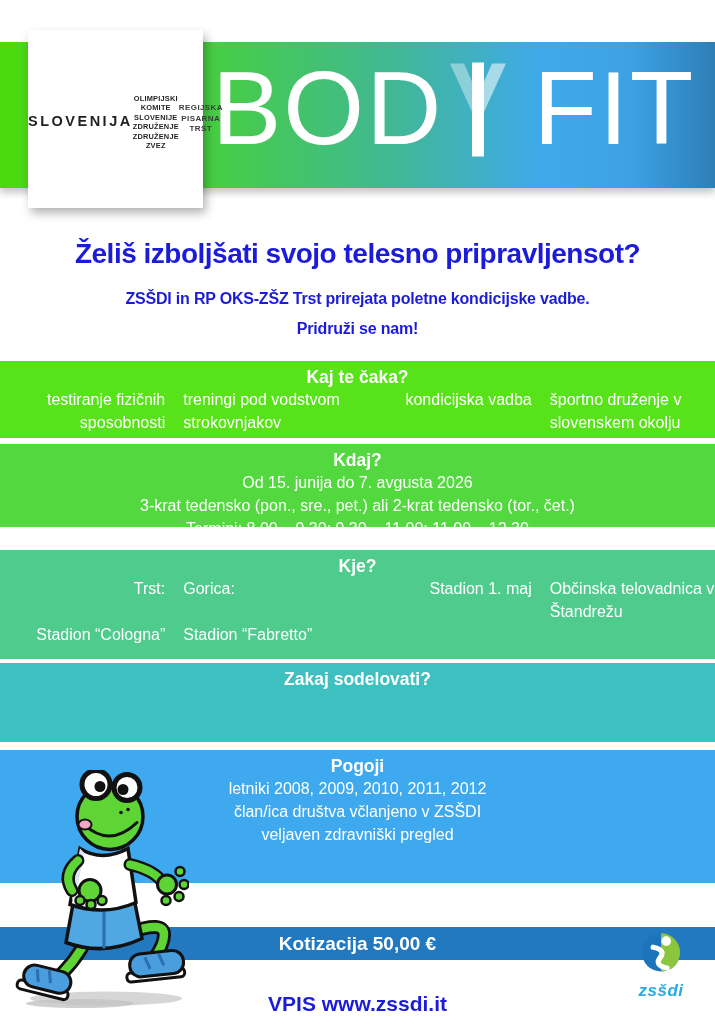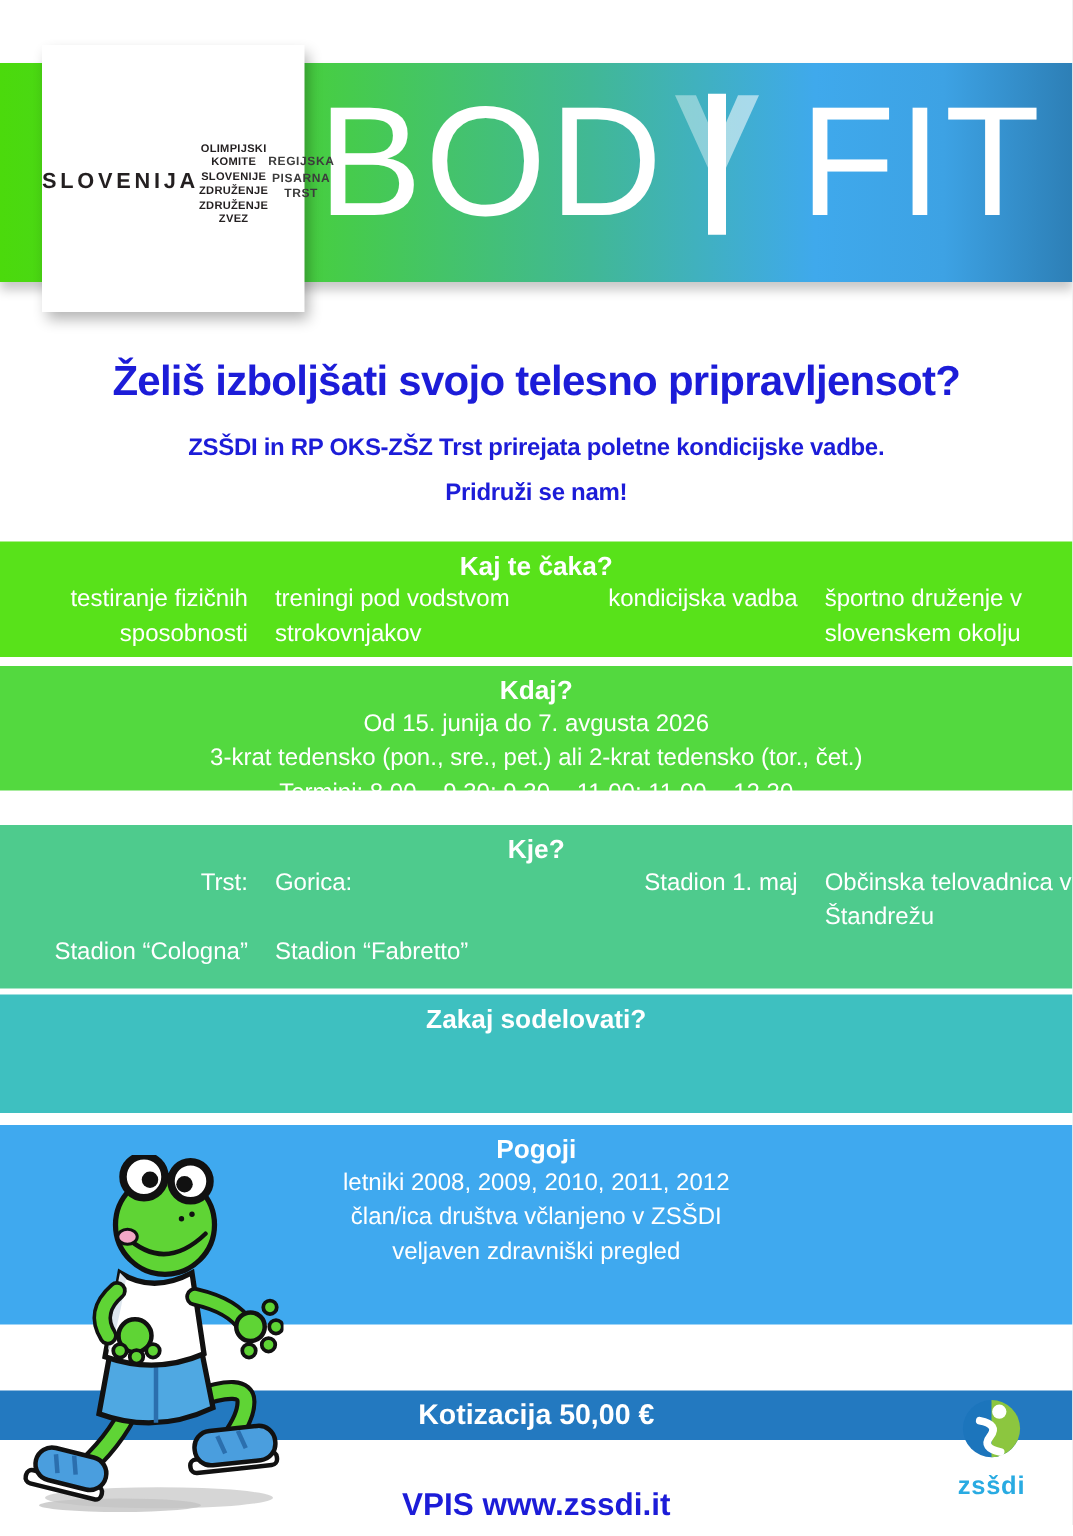--- a/index.html
+++ b/index.html
@@ -58,21 +58,21 @@
   }
   
   .footer-text{
     position:absolute;left:0;top:936px;width:715px;text-align:center;
     color:#1c1cd8;font-weight:bold;font-size:21px;line-height:27px;white-space:pre;
   }
   .zssdi-logo{
     position:absolute;left:618px;top:930px;width:86px;text-align:center;z-index:4;
   }
   .zssdi-logo svg{display:block;margin:0 auto;}
-  .zssdi-word{font-size:17px;font-weight:bold;color:#29abe2;letter-spacing:.5px;margin-top:1px;}
+  .zssdi-word{font-size:17px;font-weight:bold;color:#29abe2;letter-spacing:.5px;margin-top:1px;font-style:italic;}
   
   .frog{position:absolute;left:14px;top:770px;width:175px;height:245px;z-index:5;}
 </style>
 </head>
 <body>
 
 <div class="poster">
 
   <div class="banner">
     <div class="banner-text">

